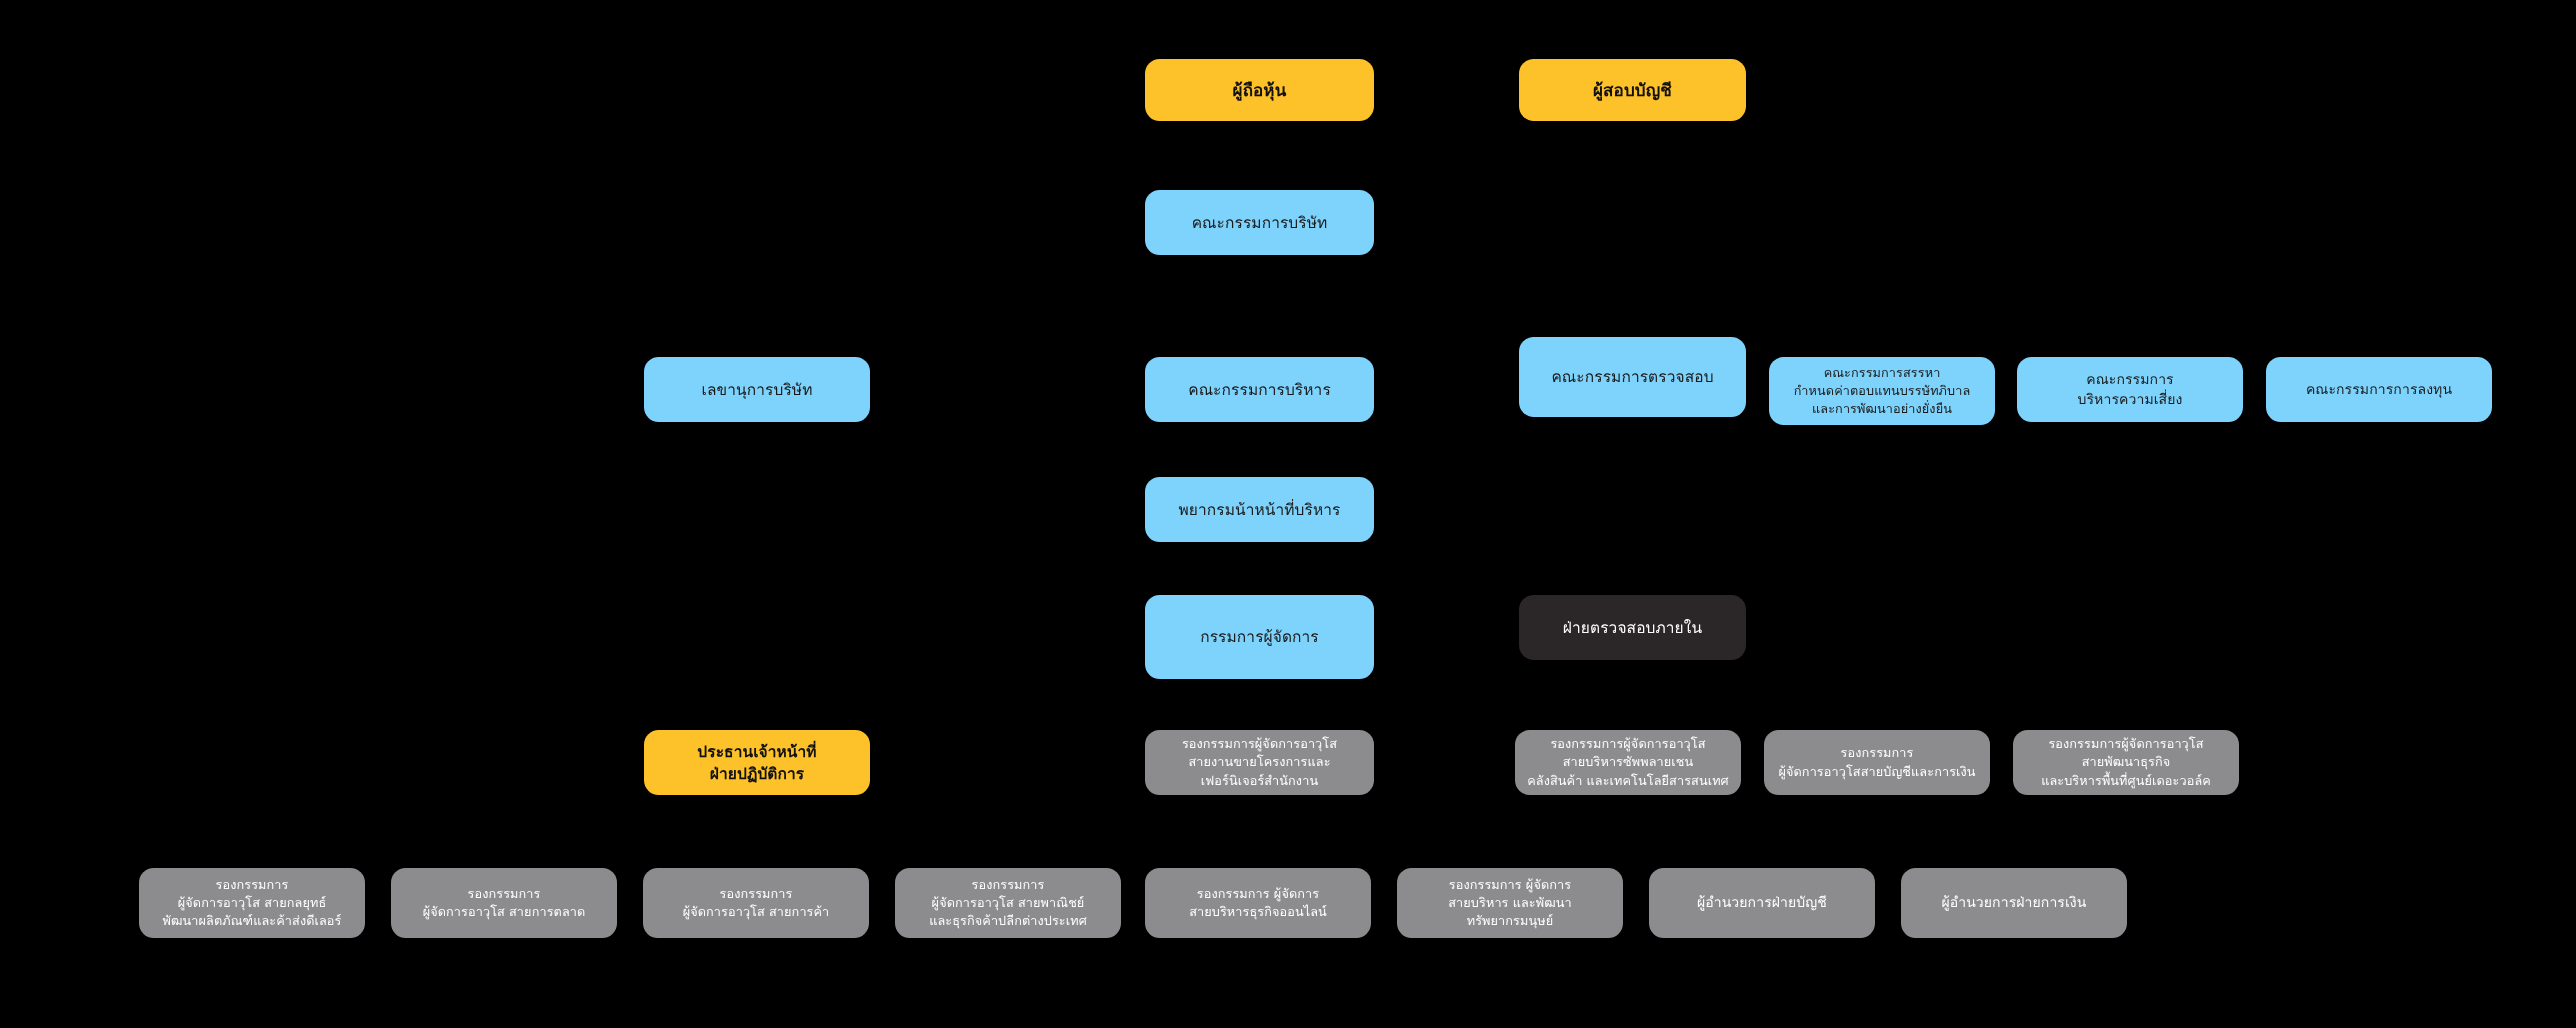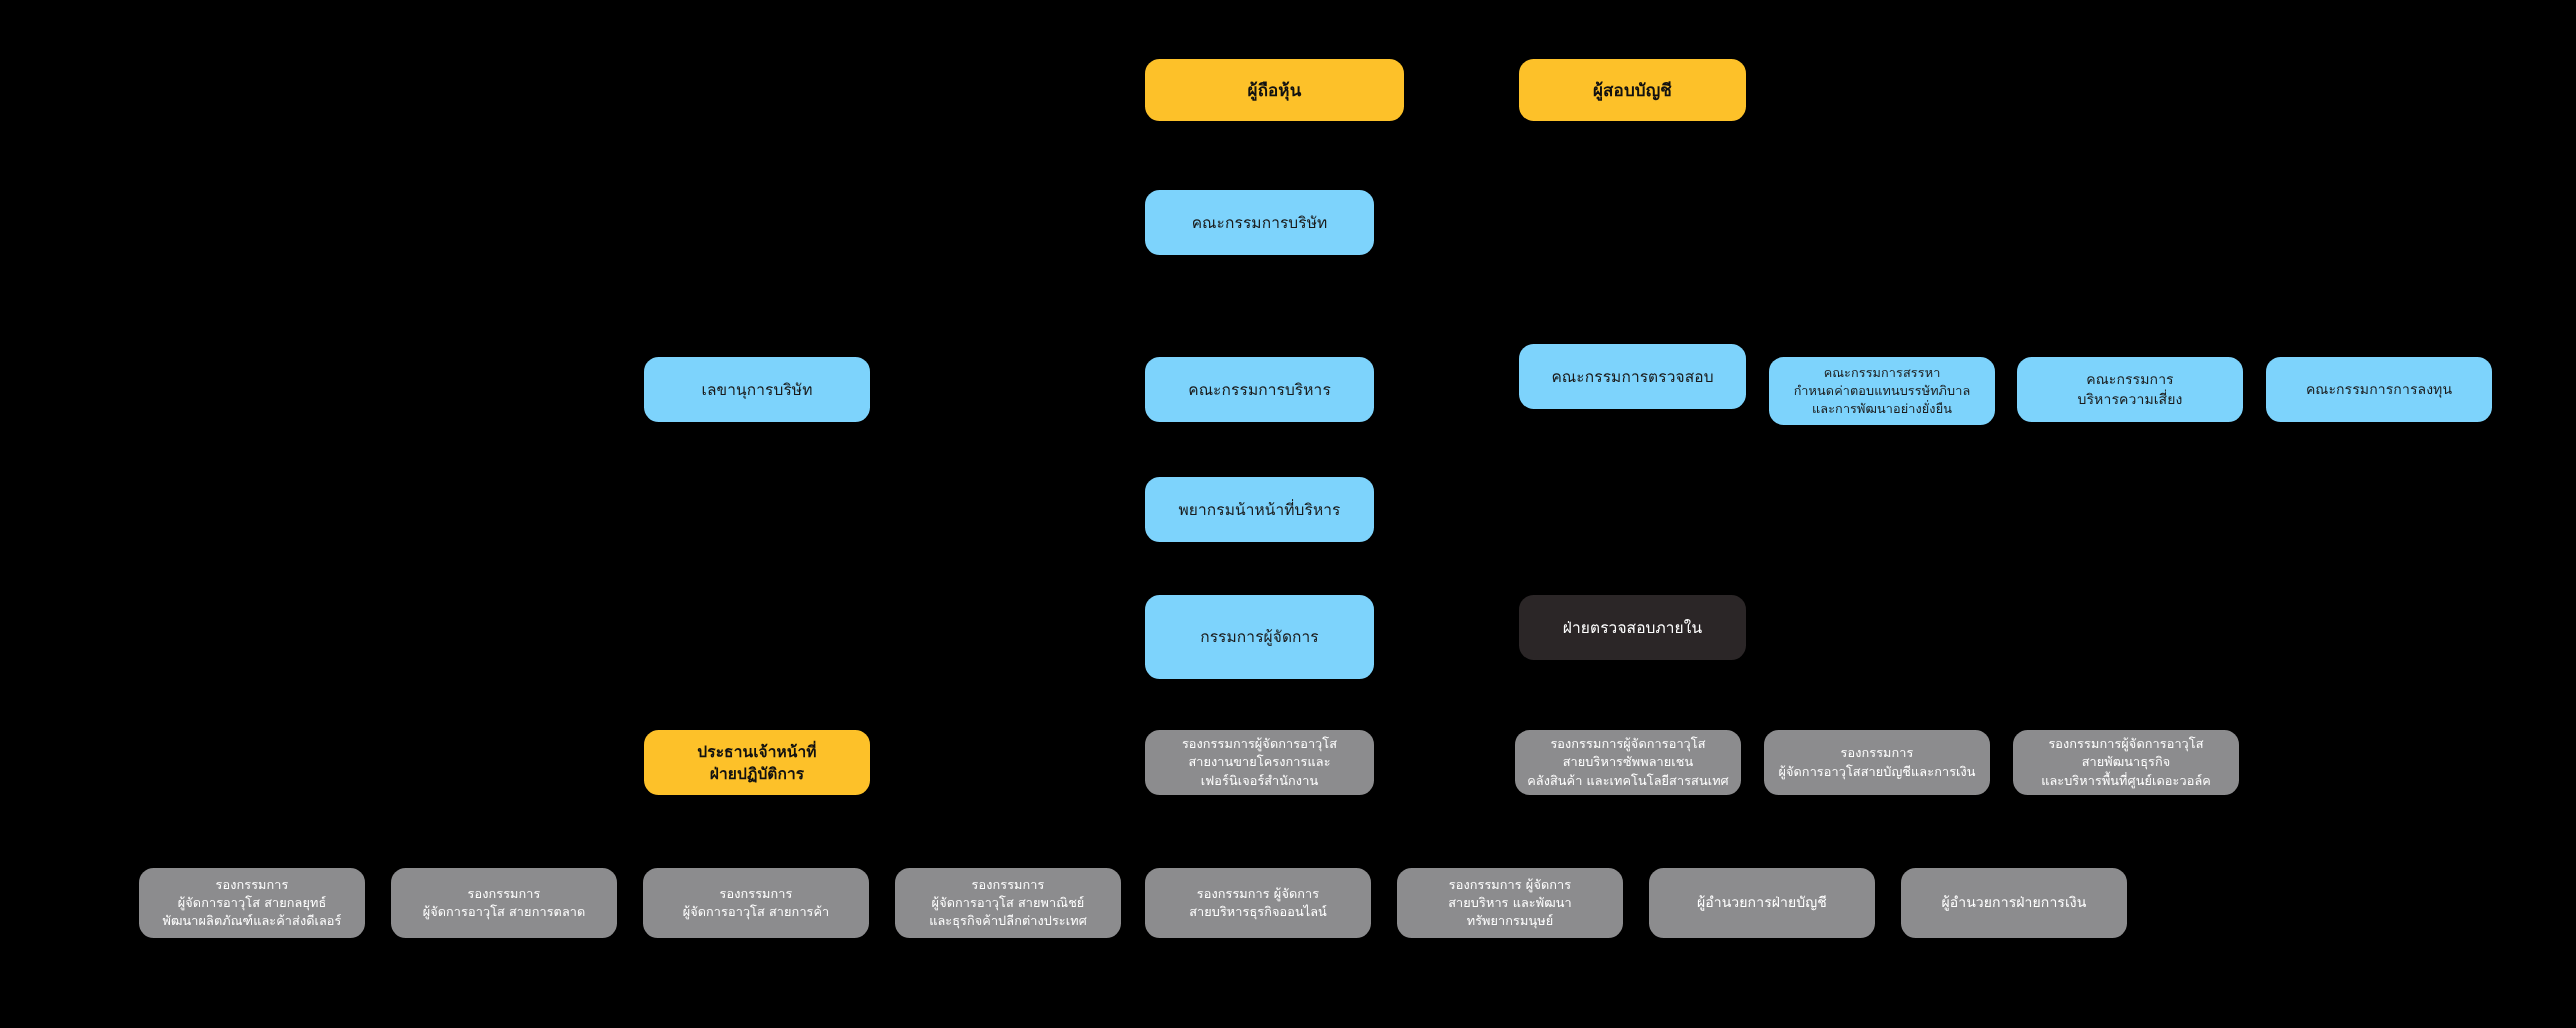--- a/index.html
+++ b/index.html
@@ -63,41 +63,41 @@
   .s-lg  { font-size: 17px; }
   .s-md  { font-size: 15.5px; }
   .s-sm  { font-size: 14px; }
   .s-xs  { font-size: 12.7px; }
 </style>
 </head>
 <body>
 
 <div id="chart-canvas">
 
-  <div class="node v-gold s-lg" style="left:1145px; top:59px; width:259px; height:62px;">
+  <div class="node v-gold s-lg" style="left:1145px; top:59px; width:229px; height:62px;">
     <span class="label">ผู้ถือหุ้น</span>
   </div>
 
   <div class="node v-gold s-lg" style="left:1519px; top:59px; width:227px; height:62px;justify-content:flex-end;">
     <span class="label">ผู้สอบบัญชี</span>
   </div>
 
   <div class="node v-lightgold s-md" style="left:1145px; top:190px; width:229px; height:65px;">
     <span class="label">คณะกรรมการบริษัท</span>
   </div>
 
   <div class="node v-lightgold s-md" style="left:644px; top:357px; width:226px; height:65px;">
     <span class="label">เลขานุการบริษัท</span>
   </div>
 
   <div class="node v-lightgold s-md" style="left:1145px; top:357px; width:229px; height:65px;">
     <span class="label">คณะกรรมการบริหาร</span>
   </div>
 
-  <div class="node v-lightgold s-md" style="left:1519px; top:344px; width:227px; height:65px;">
+  <div class="node v-lightgold s-md" style="left:1519px; top:337px; width:227px; height:80px;">
     <span class="label">คณะกรรมการตรวจสอบ</span>
   </div>
 
   <div class="node v-lightgold s-xs" style="left:1769px; top:357px; width:226px; height:68px;">
     <span class="label">คณะกรรมการสรรหา
 กำหนดค่าตอบแทนบรรษัทภิบาล
 และการพัฒนาอย่างยั่งยืน</span>
   </div>
 
   <div class="node v-lightgold s-sm" style="left:2017px; top:357px; width:226px; height:65px;justify-content:center;">

